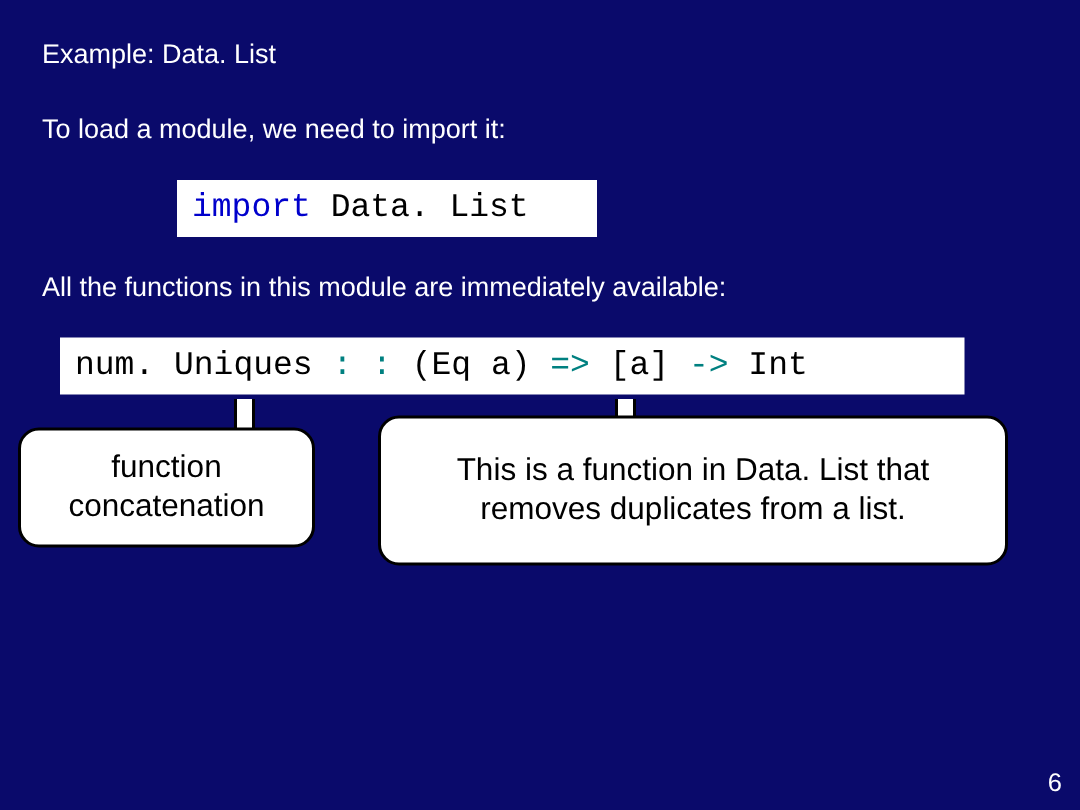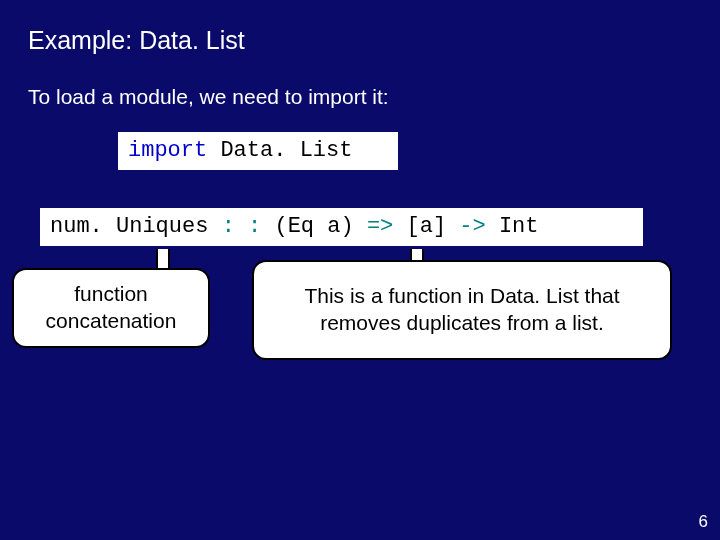--- a/index.html
+++ b/index.html
@@ -9,40 +9,40 @@
     background: #0a0a6b;
     font-family: Verdana, Arial, sans-serif;
     color: #fff;
     position: relative;
     overflow: hidden;
   }
   .slide {
     padding: 26px 28px 0 28px;
   }
   .title {
-    font-size: 25px;
+    font-size: 18px;
     font-weight: 400;
     margin-bottom: 28px;
   }
   .body-text {
-    font-size: 21px;
+    font-size: 18px;
     margin-bottom: 22px;
     line-height: 1.3;
   }
   .code-block {
     background: #fff;
     color: #000;
     font-family: "Courier New", monospace;
     font-size: 22px;
     padding: 4px 10px;
     line-height: 1.35;
   }
   .code-import {
     margin-left: 90px;
-    margin-bottom: 38px;
+    margin-bottom: 22px;
     width: 280px;
   }
   .code-example {
     margin-left: 12px;
     margin-bottom: 14px;
     width: 603px;
   }
   .kw-blue { color: #0000cc; }
   .op-teal { color: #008080; }
   .op-red { color: #cc0000; }
@@ -109,20 +109,21 @@
 <div class="slide">
 
   <div class="title">Example: Data. List</div>
 
   <div class="body-text">To load a module, we need to import it:</div>
 
   <div class="code-block code-import">
     <span class="kw-blue">import</span><span> Data. List</span>
   </div>
 
+  <div class="body-text">All the functions in this module are immediately available:</div>
 
   <div class="code-block code-example">
     <div>
       <span>num. Uniques </span><span class="op-teal">: :</span><span> (Eq a) </span><span class="op-teal">=&gt;</span><span> [a] </span><span class="op-teal">-&gt;</span><span> Int</span>
     </div>
   </div>
 
   <div class="callouts">
     <div class="connector conn-left"></div>
     <div class="connector conn-right"></div>

